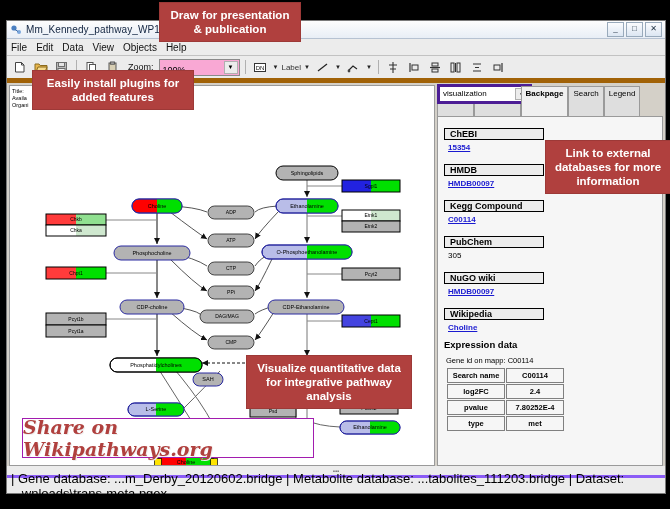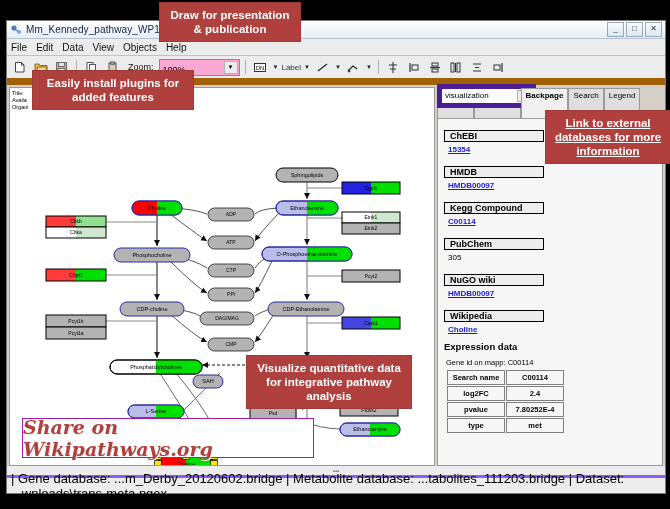--- a/index.html
+++ b/index.html
@@ -17,21 +17,21 @@
   .tb-btns{margin-left:auto;display:flex;gap:2px;}
   .tb-btn{width:15px;height:13px;border:1px solid #9ab;background:linear-gradient(#fbfcfe,#dce6f2);
           font-size:8px;line-height:11px;text-align:center;color:#234;}
 
   
   .menubar{height:16px;background:#ececec;border-bottom:1px solid #c2c2c2;display:flex;align-items:center;
            padding-left:4px;gap:9px;font-size:10px;color:#111;}
   .menubar span{cursor:default;}
 
   
-  .toolbar{height:22px;background:#ececec;border-bottom:7px solid #a16207;display:flex;align-items:center;
+  .toolbar{height:22px;background:#ececec;border-bottom:5px solid #a16207;display:flex;align-items:center;
            padding:0 3px;gap:2px;position:relative;}
   .tbtn{width:17px;height:17px;display:flex;align-items:center;justify-content:center;border:1px solid transparent;}
   .tbtn svg{display:block}
   .sep{width:1px;height:14px;background:#b0b0b0;margin:0 3px;}
   .zoom-label{font-size:9px;color:#111;margin:0 3px 0 4px;}
   .zoom-combo{width:76px;height:15px;background:#f9a8d4;border:1px solid #8a8a8a;display:flex;align-items:flex-end;
               font-size:9px;padding-left:3px;position:relative;}
   .zoom-combo .arrow{position:absolute;right:1px;top:1px;width:12px;height:11px;background:#ececec;border:1px solid #b0b0b0;
                      display:flex;align-items:center;justify-content:center;font-size:6px;}
   .dd{font-size:6px;color:#222;margin:0 1px;}
@@ -41,21 +41,21 @@
   .bodyrow{flex:1;display:flex;min-height:0;background:#d4d0c8;}
 
   
   .canvas-wrap{width:424px;background:#fff;border:1px solid #9a9a9a;margin:2px 0 0 2px;position:relative;overflow:hidden;}
   .info-col{position:absolute;left:2px;top:2px;font-size:5.5px;color:#000;line-height:7px;}
   svg.diagram{position:absolute;left:0;top:0;}
 
   
   .right{flex:1;display:flex;flex-direction:column;margin:2px 2px 0 2px;min-width:0;}
   .vis-row{height:17px;display:flex;align-items:center;}
-  .vis-combo{width:86px;height:14px;background:#fff;border:5px solid #4c1d95;font-size:8px;display:flex;
+  .vis-combo{width:86px;height:14px;background:#fff;border:3px solid #4c1d95;font-size:8px;display:flex;
              align-items:center;padding-left:3px;position:relative;color:#000;}
   .vis-combo .arrow{position:absolute;right:1px;top:1px;width:11px;height:10px;background:#ececec;border:1px solid #b0b0b0;
                     display:flex;align-items:center;justify-content:center;font-size:5px;}
   .tabs{display:flex;align-items:flex-end;height:14px;gap:0px;}
   .tab{font-size:8px;padding:2px 4px 18px 4px;border:1px solid #9a9a9a;border-bottom:none;background:#dedede;color:#000;}
   .tab.active{background:#f0f0f0;font-weight:bold;position:relative;z-index:2;}
   .panel{flex:1;background:#f6f6f6;border:1px solid #9a9a9a;overflow:hidden;padding:6px 5px 0 6px;min-height:0;}
   .field{border:1px solid #000;background:#ececec;font-weight:bold;font-size:9px;padding:0 5px;display:inline-block;
          min-width:88px;margin-bottom:3px;}
   .lnk{color:#1a1ad0;text-decoration:underline;font-size:8px;font-weight:bold;display:block;margin:0 0 7px 4px;}
@@ -558,21 +558,21 @@
 <div class="callout" style="left:159px;top:2px;width:126px;">Draw for presentation &amp; publication</div>
 <svg class="arrow-tri" style="left:178px;top:38px;" width="30" height="26">
   <path d="M8,0 h14 v12 h8 L15,26 L0,12 h8 z" fill="#b0403e"></path>
 </svg>
 
 <div class="callout" style="left:32px;top:70px;width:146px;">Easily install plugins for added features</div>
 <svg class="arrow-tri" style="left:62px;top:40px;" width="28" height="32">
   <path d="M14,0 L28,16 h-8 v16 h-12 V16 H0 z" fill="#b0403e"></path>
 </svg>
 
-<div class="callout" style="left:545px;top:110px;width:110px;text-decoration:underline;">Link  to external databases  for more information</div>
+<div class="callout" style="left:545px;top:140px;width:110px;">Link  to external databases  for more information</div>
 <svg class="arrow-tri" style="left:516px;top:142px;" width="32" height="30">
   <path d="M0,15 L16,0 v8 h16 v14 H16 v8 z" fill="#b0403e"></path>
 </svg>
 
 <div class="callout" style="left:246px;top:355px;width:150px;">Visualize quantitative data  for integrative pathway analysis</div>
 <svg class="arrow-tri" style="left:218px;top:362px;" width="30" height="32">
   <path d="M0,16 L16,1 v9 h14 v12 H16 v9 z" fill="#b0403e"></path>
 </svg>
 <svg class="arrow-tri" style="left:392px;top:362px;" width="30" height="32">
   <path d="M30,16 L14,1 v9 H0 v12 h14 v9 z" fill="#b0403e"></path>

